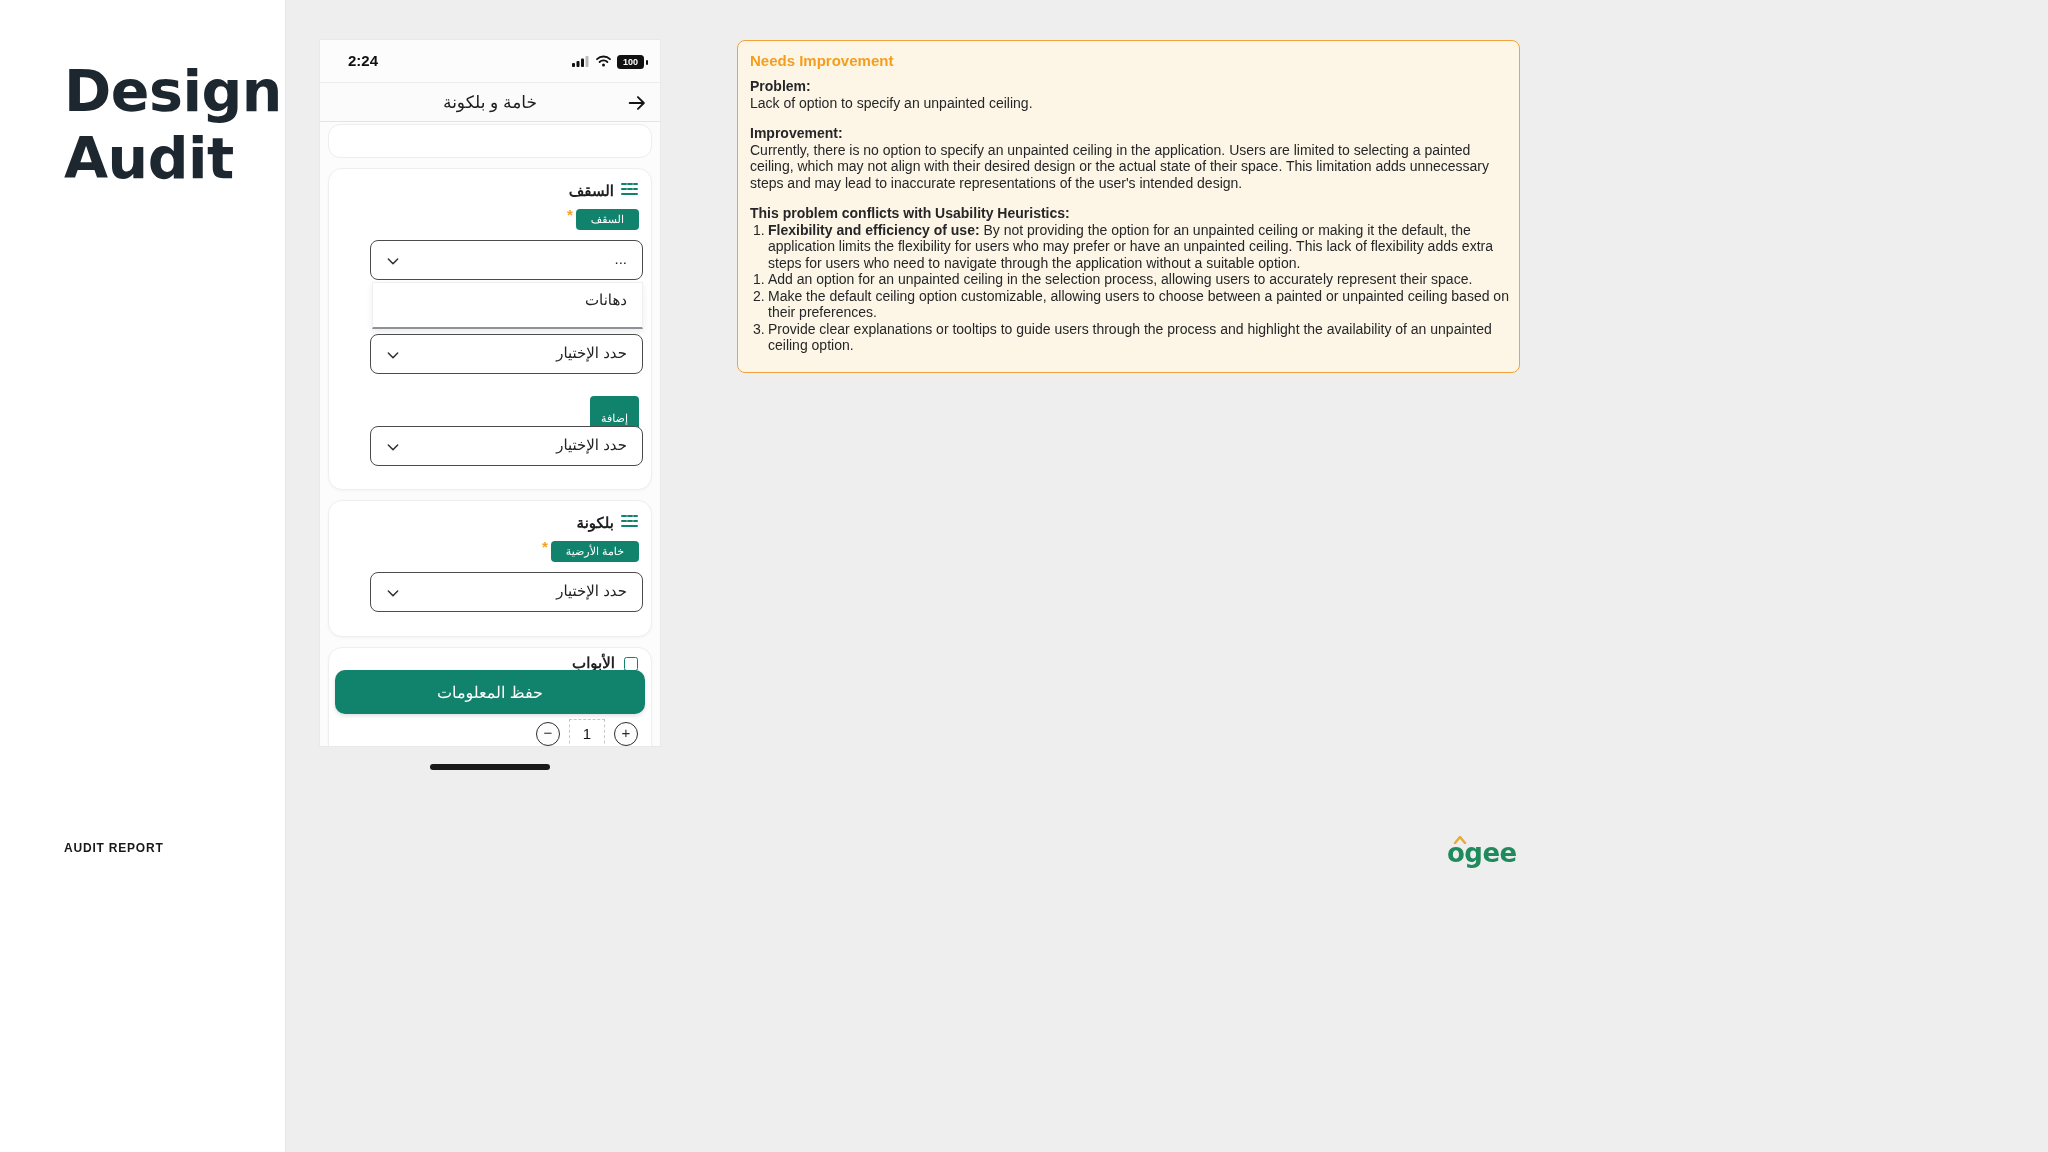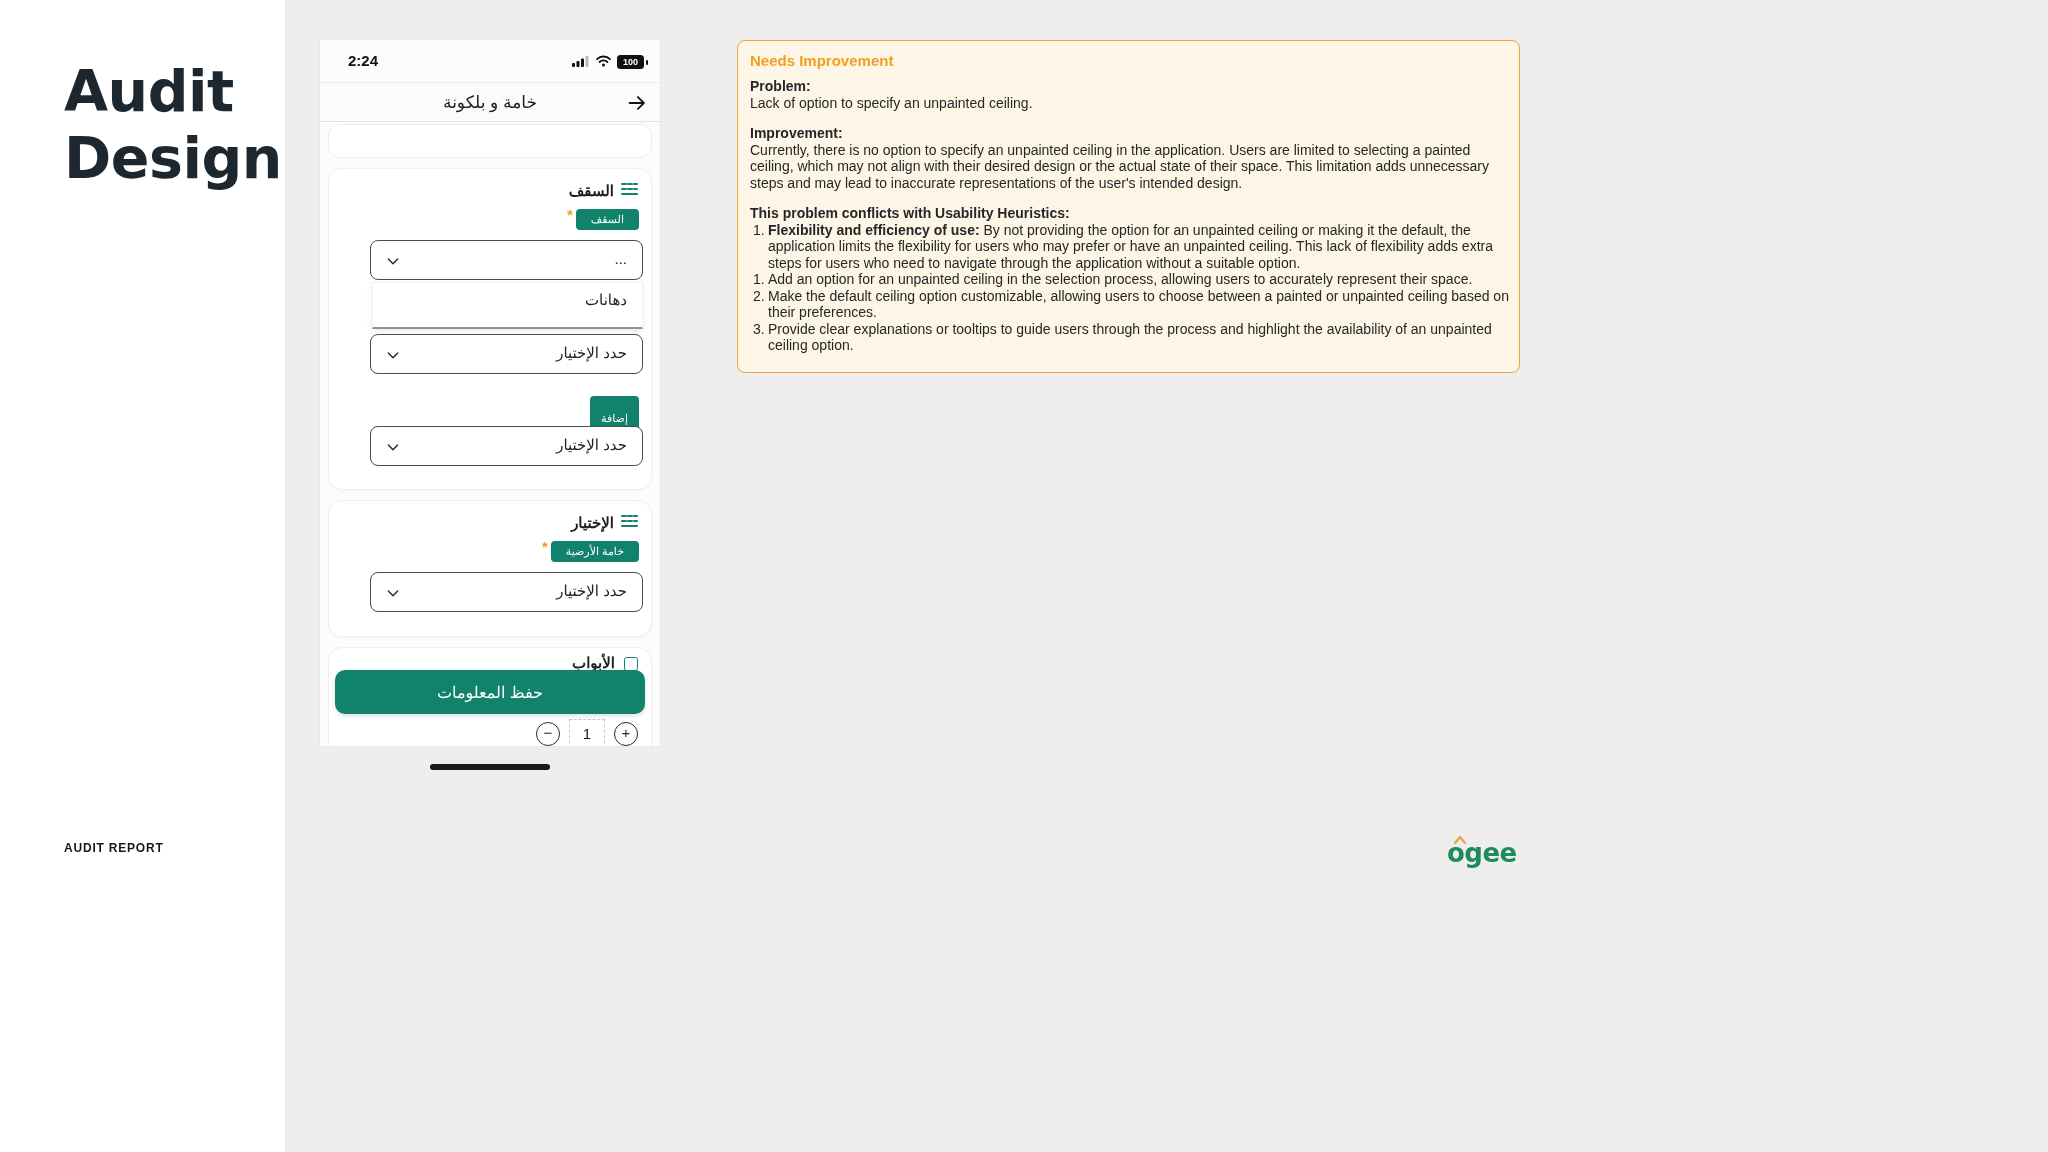--- a/index.html
+++ b/index.html
@@ -68,22 +68,22 @@
   .logo-caret { position:absolute; left:6px; top:-2px; }
   .logo-text { position:absolute; left:0; top:6px; font-size:26px; font-weight:700; color:#1f8a5b; font-family:"DejaVu Sans","Liberation Sans",sans-serif; letter-spacing:-0.5px; }
 </style>
 </head>
 <body>
 
 <div class="canvas">
 
   <div class="left-panel">
     <div class="audit-title">
+      <div>Design</div>
       <div>Audit</div>
-      <div>Design</div>
     </div>
     <div class="audit-footer">AUDIT REPORT</div>
   </div>
 
   <div class="phone">
 
     <div class="status-time">2:24</div>
     <div class="status-icons">
       <span>
         <svg width="18" height="12" viewBox="0 0 18 12">
@@ -168,21 +168,21 @@
           <svg width="16" height="16" viewBox="0 0 24 24">
               <path d="M5 9l7 7 7-7" fill="none" stroke="#2d2d30" stroke-width="2.2" stroke-linecap="round" stroke-linejoin="round"></path>
             </svg>
         </span>
         <span class="dd-value">حدد الإختيار</span>
       </div>
     </div>
 
     <div class="card card-2">
       <div class="sec-head" style="top:12px;">
-        <span class="sec-title">الإختيار</span>
+        <span class="sec-title">بلكونة</span>
         <span>
           <svg width="19" height="15" viewBox="0 0 19 15">
               <g stroke="#11826B" stroke-width="2" stroke-linecap="round">
                 <line x1="2" y1="3" x2="6" y2="3"></line>
                 <line x1="8" y1="3" x2="12" y2="3"></line>
                 <line x1="14" y1="3" x2="17" y2="3"></line>
                 <line x1="2" y1="8" x2="6" y2="8"></line>
                 <line x1="8" y1="8" x2="12" y2="8"></line>
                 <line x1="14" y1="8" x2="17" y2="8"></line>
                 <line x1="2" y1="13" x2="17" y2="13"></line>

